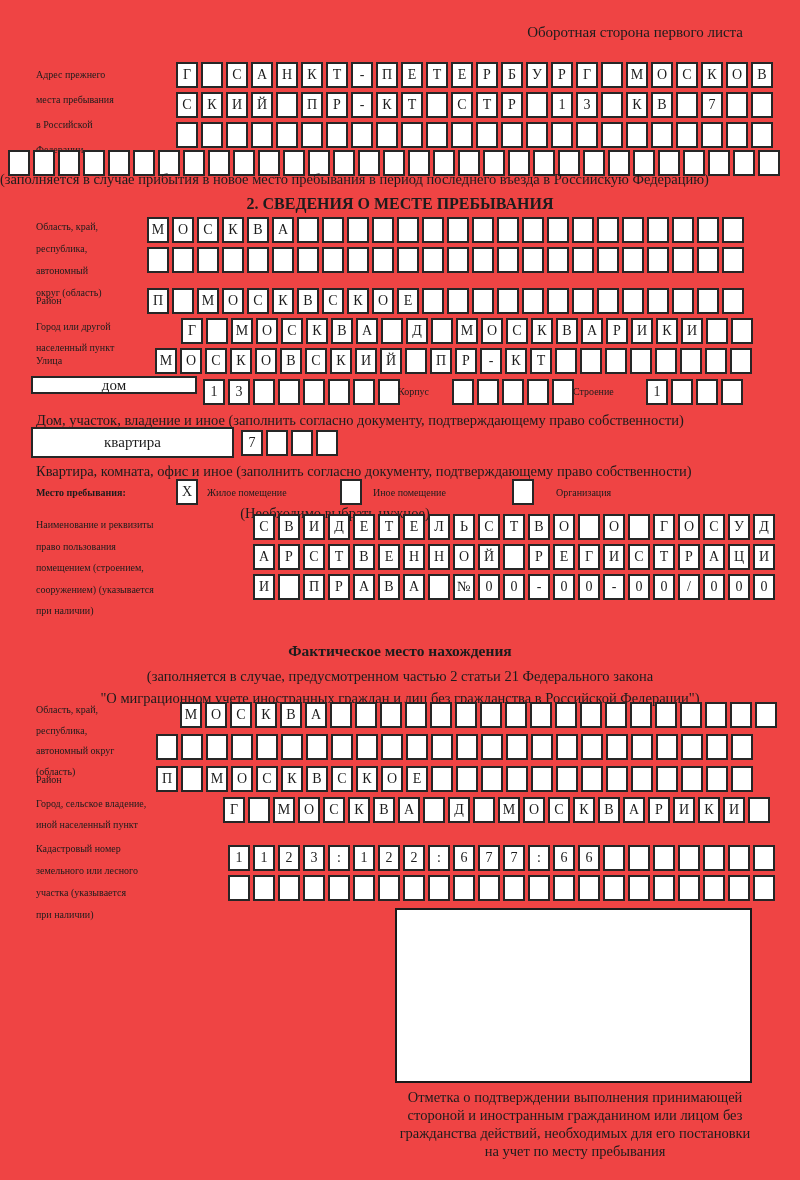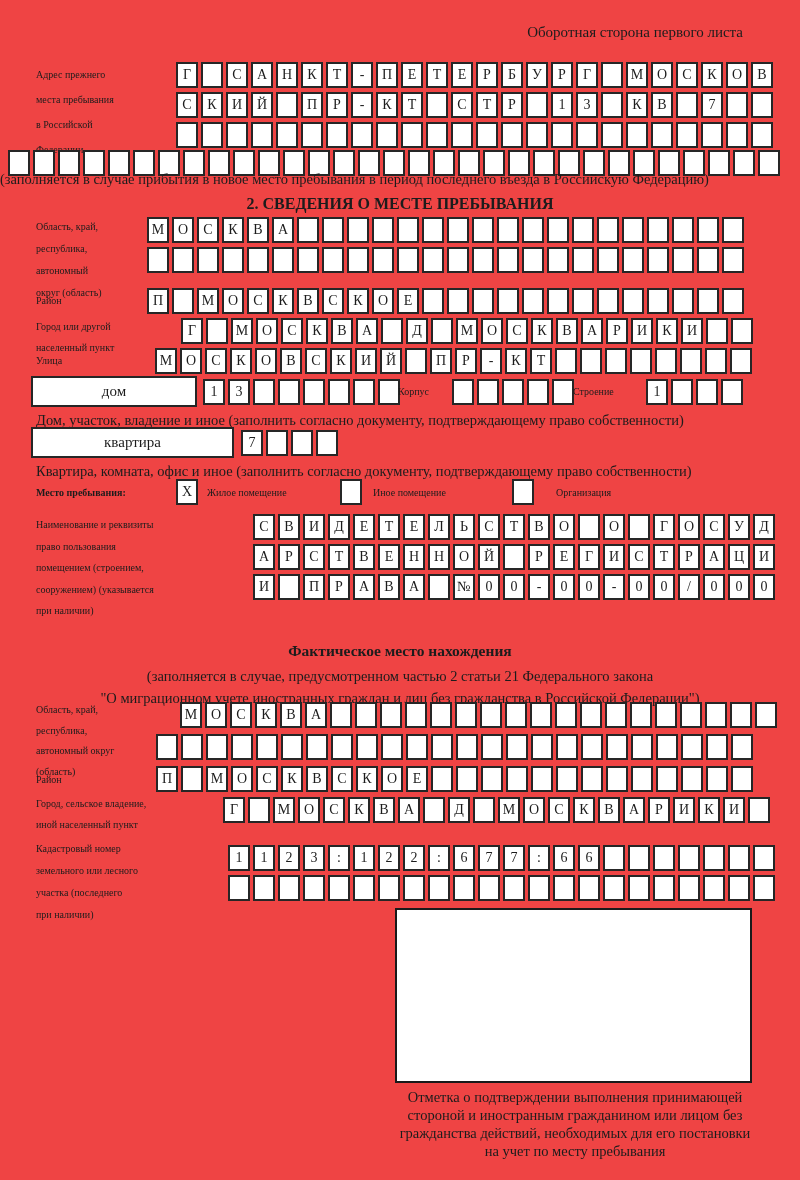--- a/index.html
+++ b/index.html
@@ -290,21 +290,21 @@
       <span class="cell"></span>
       <span class="cell"></span>
       <span class="cell"></span>
       <span class="cell"></span>
       <span class="cell"></span>
       <span class="cell"></span>
       <span class="cell"></span>
       <span class="cell"></span>
     </div>
 
-  <div class="widebox" style="left:31px;top:376px;width:166px;height:31px;">дом</div>
+  <div class="widebox" style="left:31px;top:376px;width:166px;height:18px;">дом</div>
   <div class="row" style="left:203px;top:379px;">
       <span class="cell">1</span>
       <span class="cell">3</span>
       <span class="cell"></span>
       <span class="cell"></span>
       <span class="cell"></span>
       <span class="cell"></span>
       <span class="cell"></span>
       <span class="cell"></span>
     </div>
@@ -334,20 +334,21 @@
     </div>
   <div class="cap" style="left:36px;top:463px;">Квартира, комната, офис и иное (заполнить согласно документу, подтверждающему право собственности)</div>
 
   <div class="lbl" style="left:36px;top:482px;font-weight:bold;">Место пребывания:</div>
   <div class="ck" style="left:176px;top:479px;">X</div>
   <div class="lbl" style="left:207px;top:482px;">Жилое помещение</div>
   <div class="ck" style="left:340px;top:479px;"></div>
   <div class="lbl" style="left:373px;top:482px;">Иное помещение</div>
   <div class="ck" style="left:512px;top:479px;"></div>
   <div class="lbl" style="left:556px;top:482px;">Организация</div>
+  <div class="note" style="left:170px;width:330px;top:505px;">(Необходимо выбрать нужное)</div>
 
   <div class="lbl" style="left:36px;top:514px;line-height:21.5px;">
       <div>Наименование и реквизиты</div>
       <div>право пользования</div>
       <div>помещением (строением,</div>
       <div>сооружением) (указывается</div>
       <div>при наличии)</div>
     </div>
   <div class="row" style="left:253px;top:514px;">
       <span class="cell">С</span>
@@ -535,21 +536,21 @@
       <span class="cell">Р</span>
       <span class="cell">И</span>
       <span class="cell">К</span>
       <span class="cell">И</span>
       <span class="cell"></span>
     </div>
 
   <div class="lbl" style="left:36px;top:838px;line-height:22px;">
       <div>Кадастровый номер</div>
       <div>земельного или лесного</div>
-      <div>участка (последнего</div>
+      <div>участка (указывается</div>
       <div>при наличии)</div>
     </div>
   <div class="row" style="left:228px;top:845px;">
       <span class="cell">1</span>
       <span class="cell">1</span>
       <span class="cell">2</span>
       <span class="cell">3</span>
       <span class="cell">:</span>
       <span class="cell">1</span>
       <span class="cell">2</span>

